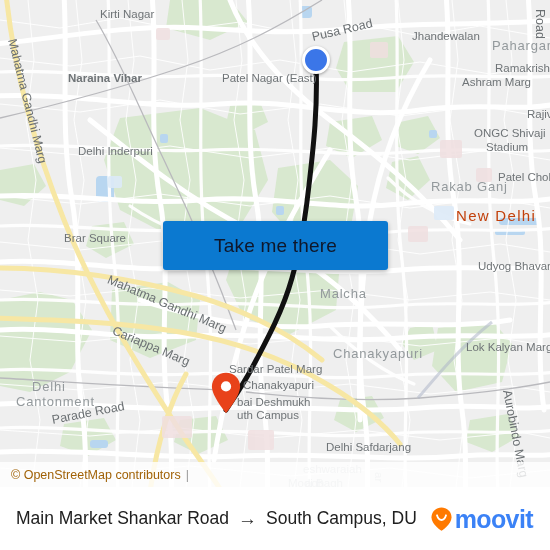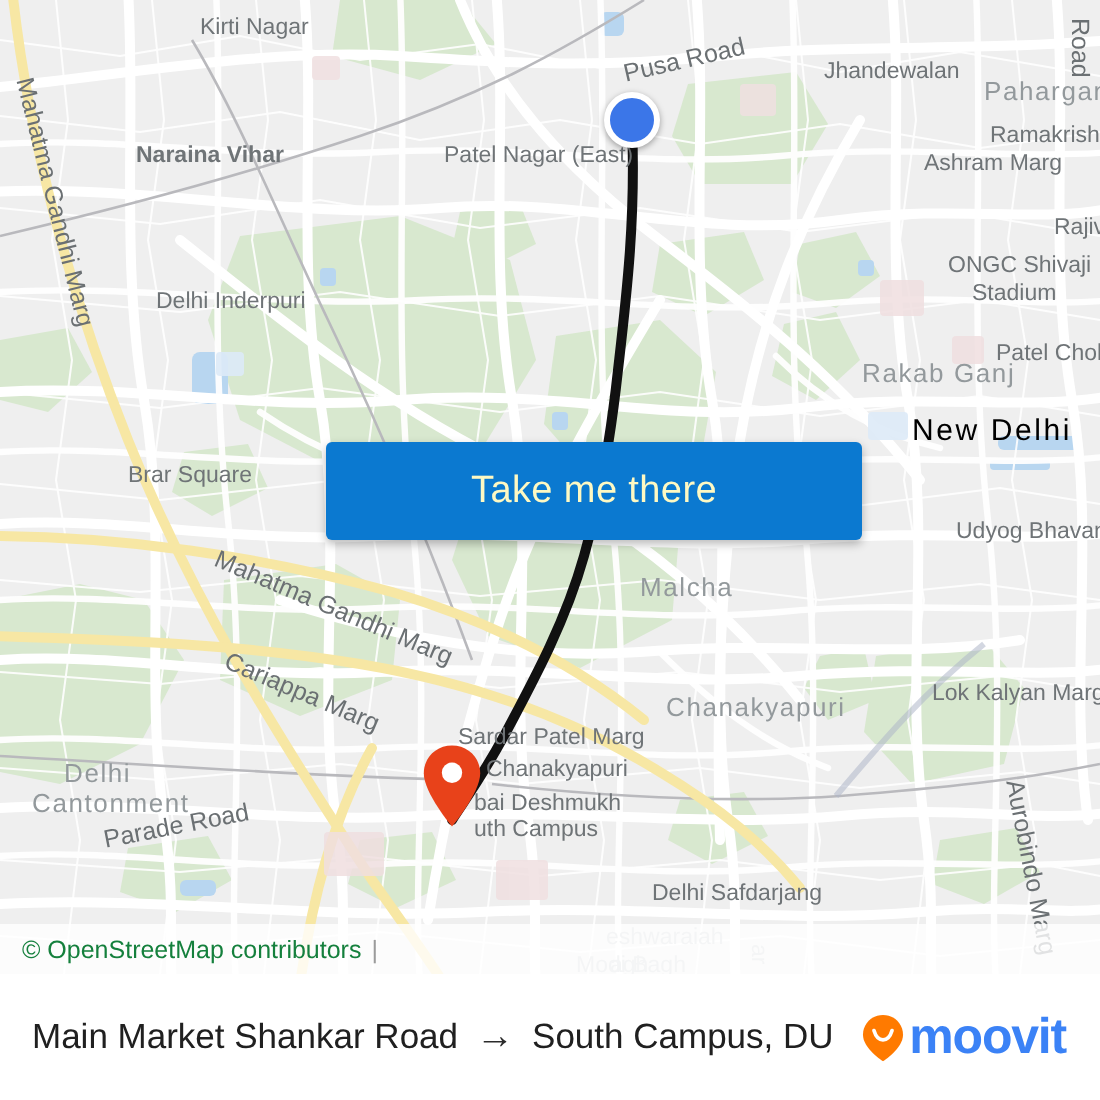--- a/index.html
+++ b/index.html
@@ -21,59 +21,59 @@
   .maplabel {
     position: absolute;
     color: #7a7e80;
     font-family: "Liberation Sans", sans-serif;
     white-space: nowrap;
     -webkit-font-smoothing: antialiased;
     transform-origin: left center;
     pointer-events: none;
   }
   .lbl-place   { font-size: 11.5px; color: #6f7477; }
-  .lbl-place-l { font-size: 15px;   color: #000000; letter-spacing: 1.3px; }
+  .lbl-place-l { font-size: 15px;   color: #c2410c; letter-spacing: 1.3px; }
   .lbl-place-m { font-size: 13px;   color: #93999c; letter-spacing: 0.8px; }
   .lbl-road-b  { font-size: 12.5px; color: #6b7073; }
   .lbl-faded   { color: #c9cdcf; }
 
   
   #origin-dot {
     position: absolute; width: 28px; height: 28px; border-radius: 50%;
     background: #3b76e8; border: 3px solid #ffffff;
     box-shadow: 0 1px 3px rgba(0,0,0,.35);
   }
   
   #dest-pin { position: absolute; width: 30px; height: 42px; }
 
   
   #cta {
     position: absolute;
-    left: 163px; top: 221px; width: 268px; height: 49px;
+    left: 163px; top: 221px; width: 225px; height: 49px;
     background: #0b79d0;
     border: none; border-radius: 3px;
-    color: #fef9c3; font-size: 19px;
+    color: #0f172a; font-size: 19px;
     font-family: "Liberation Sans", sans-serif;
     letter-spacing: .2px;
     box-shadow: 0 2px 5px rgba(0,0,0,.28);
     cursor: pointer;
     display: flex; align-items: center; justify-content: center;
   }
 
   
   #attribution {
     position: absolute; left: 0; top: 462px; width: 550px; height: 25px;
     background: rgba(255,255,255,.80);
     display: flex; align-items: center;
     padding-left: 11px;
     font-size: 12.5px; color: #3c3c3c;
     font-family: "Liberation Sans", sans-serif;
   }
   #attribution .sep { margin: 0 5px; color: #9b9b9b; }
-  #attribution a { color: #15803d; text-decoration: none; }
+  #attribution a { color: #a16207; text-decoration: none; }
 
   
   #footer {
     position: absolute; left: 0; top: 487px; width: 550px; height: 63px;
     background: #ffffff;
     display: flex; align-items: center;
   }
   #route-summary {
     display: flex; align-items: center; gap: 9px;
     margin-left: 16px;

